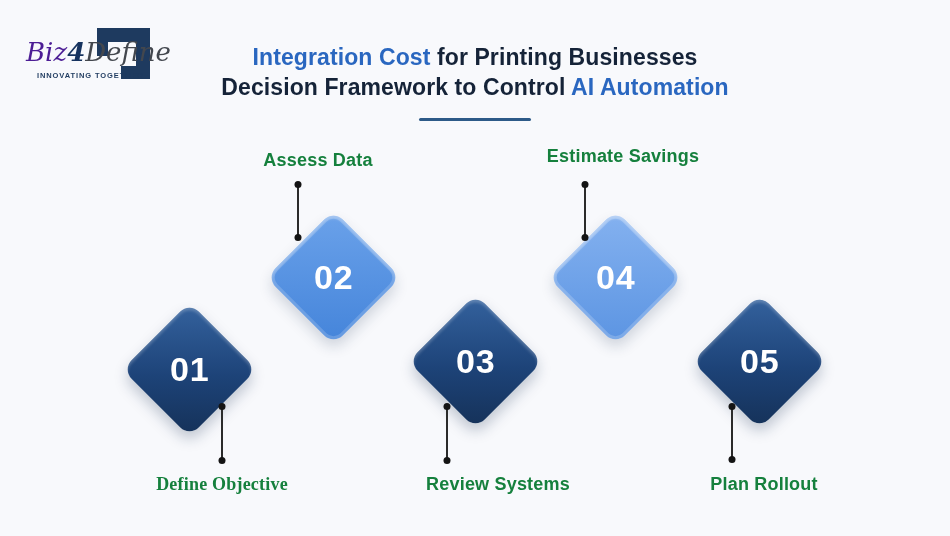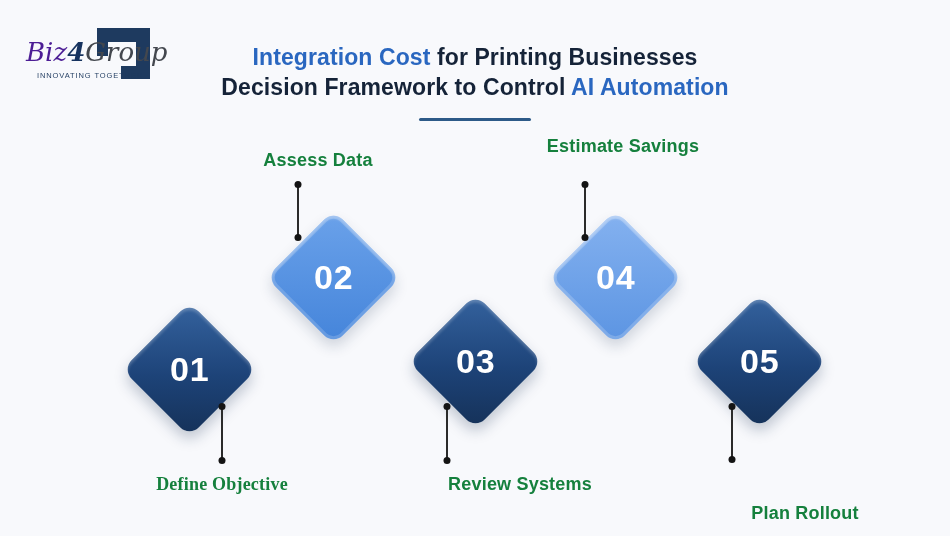--- a/index.html
+++ b/index.html
@@ -18,21 +18,21 @@
   .logo-text {
     position: absolute; left: 1px; top: 20px;
     font-family: "DejaVu Serif", serif; font-style: italic;
     font-size: 26px; line-height: 28px; white-space: nowrap;
   }
   .logo-text .biz   { color: #4c1d95; }
   .logo-text .four  { color: #16335f; font-weight: bold; }
   .logo-text .group { color: #43474e; }
   .logo-tagline {
     position: absolute; left: 12px; top: 53px;
-    font-size: 7.5px; font-weight: normal; letter-spacing: 0.9px;
+    font-size: 7.5px; font-weight: bold; letter-spacing: 0.9px;
     color: #1e3a5f; white-space: nowrap;
   }
 
   
   .title {
     position: absolute; left: 0; right: 0; top: 42px;
     text-align: center;
     font-size: 23px; font-weight: bold; letter-spacing: 0.1px;
     color: #152338; line-height: 30px;
   }
@@ -86,37 +86,37 @@
   .c5 { left: 731px; top: 406px; height: 54px; }
 
   
   .step-label {
     position: absolute; transform: translateX(-50%);
     font-size: 18px; font-weight: bold; letter-spacing: 0.2px;
     color: #15803d; white-space: nowrap;
   }
   .l1 { left: 222px; top: 474px; font-family: Liberation Serif, serif; }
   .l2 { left: 318px; top: 150px; }
-  .l3 { left: 520px; top: 474px; }
-  .l4 { left: 623px; top: 136px; }
-  .l5 { left: 805px; top: 474px; margin-top: 29px; }
+  .l3 { left: 498px; top: 474px; }
+  .l4 { left: 623px; top: 146px; }
+  .l5 { left: 764px; top: 474px; }
 </style>
 </head>
 <body>
 
 <div class="canvas">
 
   <div class="logo">
     <svg class="logo-bracket" width="132" height="66" viewBox="0 0 132 66" xmlns="http://www.w3.org/2000/svg">
       <rect x="72" y="10" width="53" height="14" fill="#1e3a5f"></rect>
       <rect x="72" y="10" width="11" height="28" fill="#1e3a5f"></rect>
       <rect x="111" y="10" width="14" height="51" fill="#1e3a5f"></rect>
       <rect x="96" y="48" width="29" height="13" fill="#1e3a5f"></rect>
     </svg>
-    <div class="logo-text"><span class="biz">Biz</span><span class="four">4</span><span class="group">Group</span></div>
+    <div class="logo-text"><span class="biz">Biz</span><span class="four">4</span><span class="group">Define</span></div>
     <div class="logo-tagline">INNOVATING TOGETHER</div>
   </div>
 
   <div class="title">
     <div class="title-line"><span class="accent">Integration Cost</span> <span>for Printing Businesses</span></div>
     <div class="title-line"><span>Decision Framework to Control</span> <span class="accent">AI Automation</span></div>
   </div>
   <div class="title-underline"></div>
 
   <div class="diamond dark d1">

